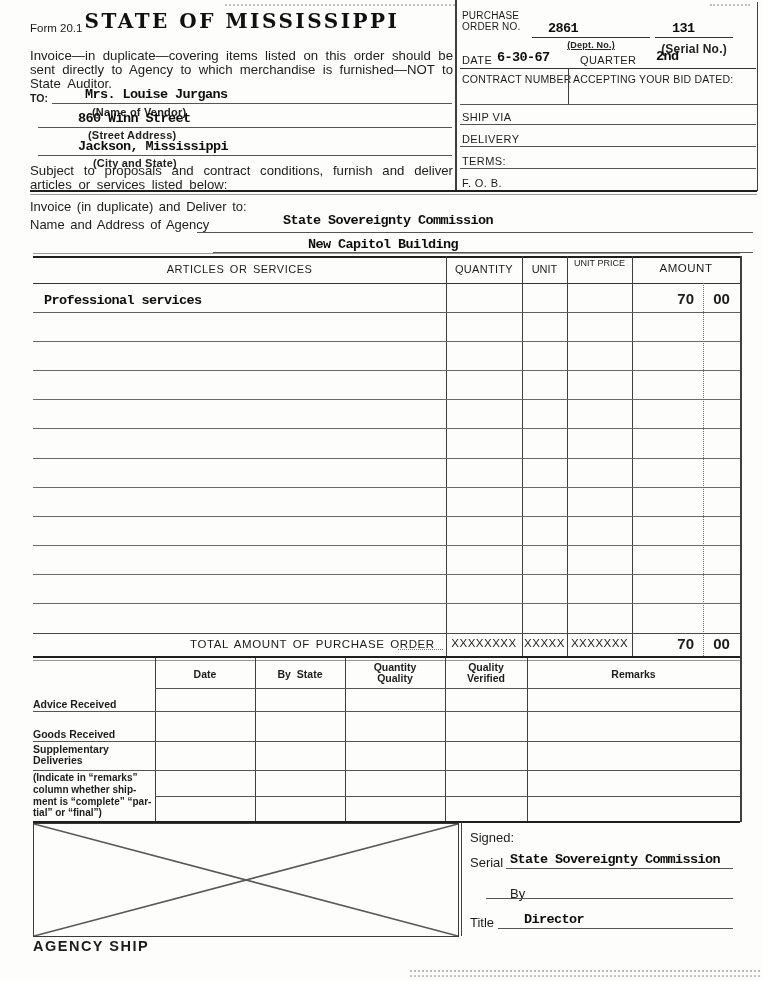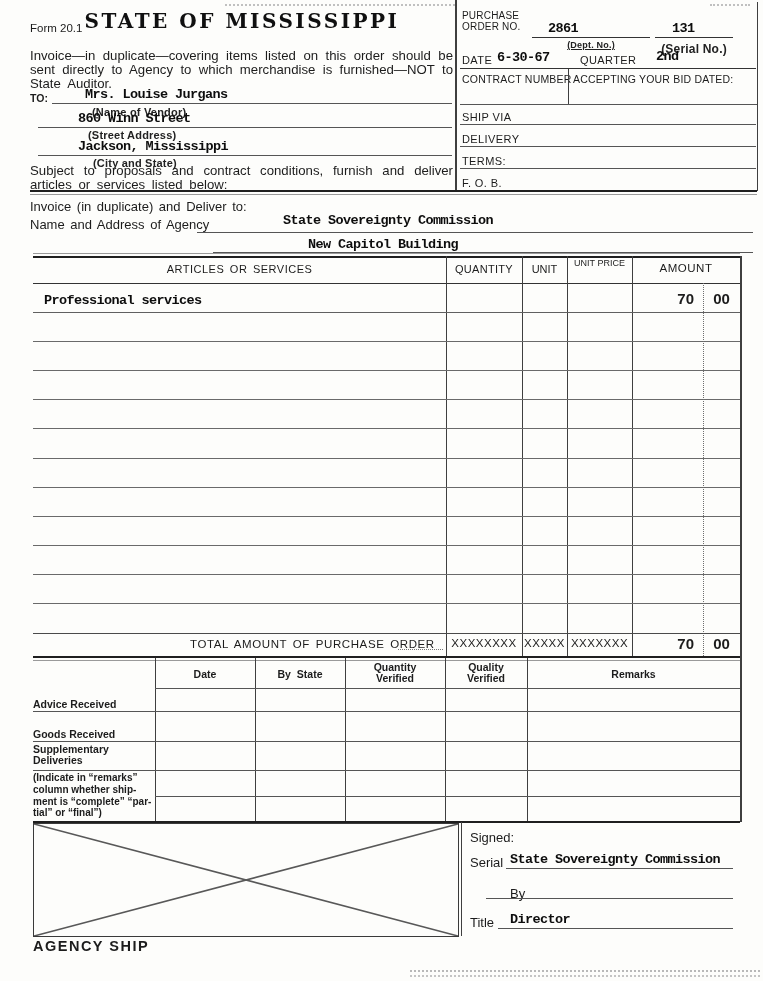--- a/index.html
+++ b/index.html
@@ -147,21 +147,21 @@
   <div class="hl-light" style="left:33px;top:660px;width:707px;"></div>
 
   <div class="vl" style="left:155px;top:658px;height:163px;"></div>
   <div class="vl" style="left:255px;top:658px;height:163px;"></div>
   <div class="vl" style="left:345px;top:658px;height:163px;"></div>
   <div class="vl" style="left:445px;top:658px;height:163px;"></div>
   <div class="vl" style="left:527px;top:658px;height:163px;"></div>
 
   <div class="abs lbl b ctr" style="left:155px;top:668px;width:100px;font-size:10.5px;">Date</div>
   <div class="abs lbl b ctr" style="left:255px;top:668px;width:90px;font-size:10.5px;word-spacing:3px;">By State</div>
-  <div class="abs lbl b ctr" style="left:357px;top:662px;width:76px;font-size:10.5px;line-height:11px;">Quantity Verified</div>
+  <div class="abs lbl b ctr" style="left:357px;top:662px;width:76px;font-size:10.5px;line-height:11px;">Quantity Quality</div>
   <div class="abs lbl b ctr" style="left:452px;top:662px;width:68px;font-size:10.5px;line-height:11px;">Quality Verified</div>
   <div class="abs lbl b ctr" style="left:527px;top:668px;width:213px;font-size:10.5px;">Remarks</div>
 
   <div class="hl" style="left:155px;top:688px;width:585px;background:#555;"></div>
   <div class="hl" style="left:33px;top:711px;width:707px;background:#555;"></div>
   <div class="hl" style="left:33px;top:741px;width:707px;background:#555;"></div>
   <div class="hl" style="left:33px;top:770px;width:707px;background:#555;"></div>
   <div class="hl" style="left:155px;top:796px;width:585px;background:#555;"></div>
   <div class="hl-heavy" style="left:33px;top:821px;width:707px;"></div>
 
@@ -179,19 +179,19 @@
   <div class="abs lbl b" style="left:33px;top:938px;font-size:14.5px;letter-spacing:1.5px;">AGENCY SHIP</div>
 
   <div class="vl" style="left:461px;top:822px;height:114px;"></div>
   <div class="abs lbl" style="left:470px;top:830px;font-size:13px;">Signed:</div>
   <div class="abs lbl" style="left:470px;top:855px;font-size:13px;">Serial</div>
   <div class="abs typed" style="left:510px;top:852px;font-size:13.5px;">State Sovereignty Commission</div>
   <div class="hl" style="left:506px;top:868px;width:227px;background:#555;"></div>
   <div class="abs lbl" style="left:470px;top:886px;font-size:13px;margin-left:40px;">By</div>
   <div class="hl" style="left:486px;top:898px;width:247px;background:#555;"></div>
   <div class="abs lbl" style="left:470px;top:915px;font-size:13px;">Title</div>
-  <div class="abs typed" style="left:510px;top:912px;font-size:13.5px;">Director</div>
+  <div class="abs typed" style="left:524px;top:912px;font-size:13.5px;">Director</div>
   <div class="hl" style="left:498px;top:928px;width:235px;background:#555;"></div>
 
   <div class="artifact" style="left:410px;top:970px;width:350px;border-top-color:#b8b8b8;"></div>
   <div class="artifact" style="left:410px;top:975px;width:350px;border-top-color:#c4c4c4;"></div>
 
 </div>
 
 </body></html>

